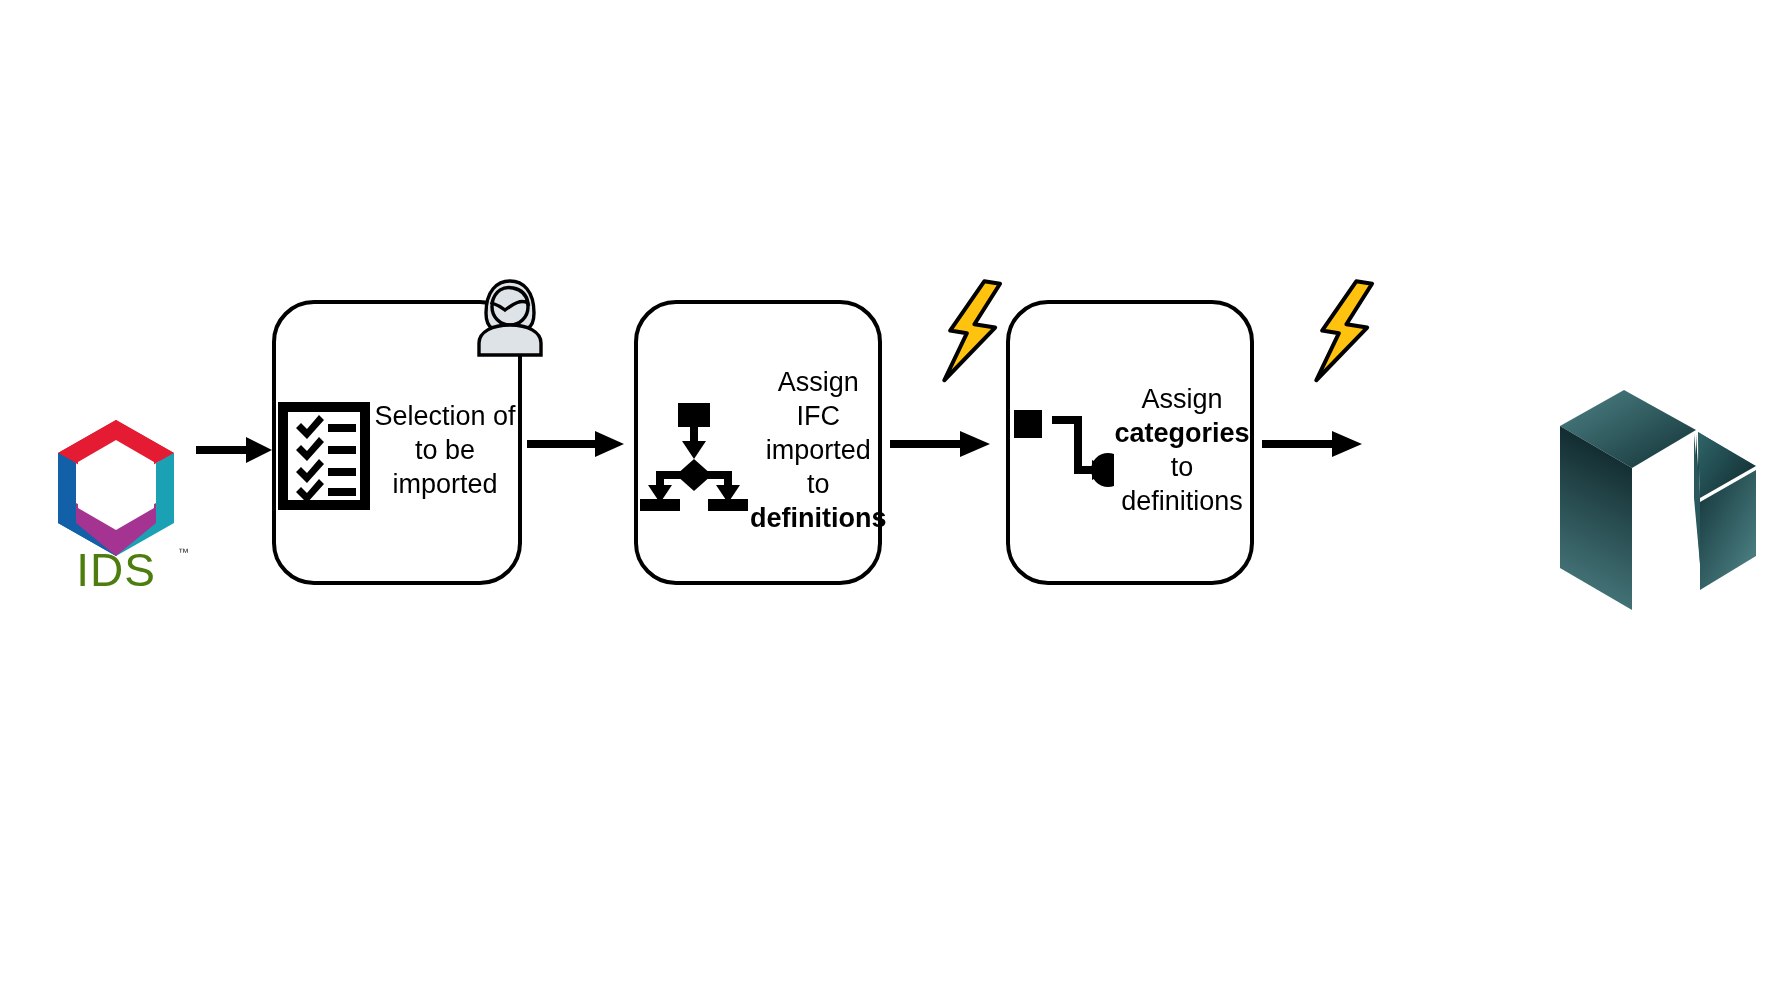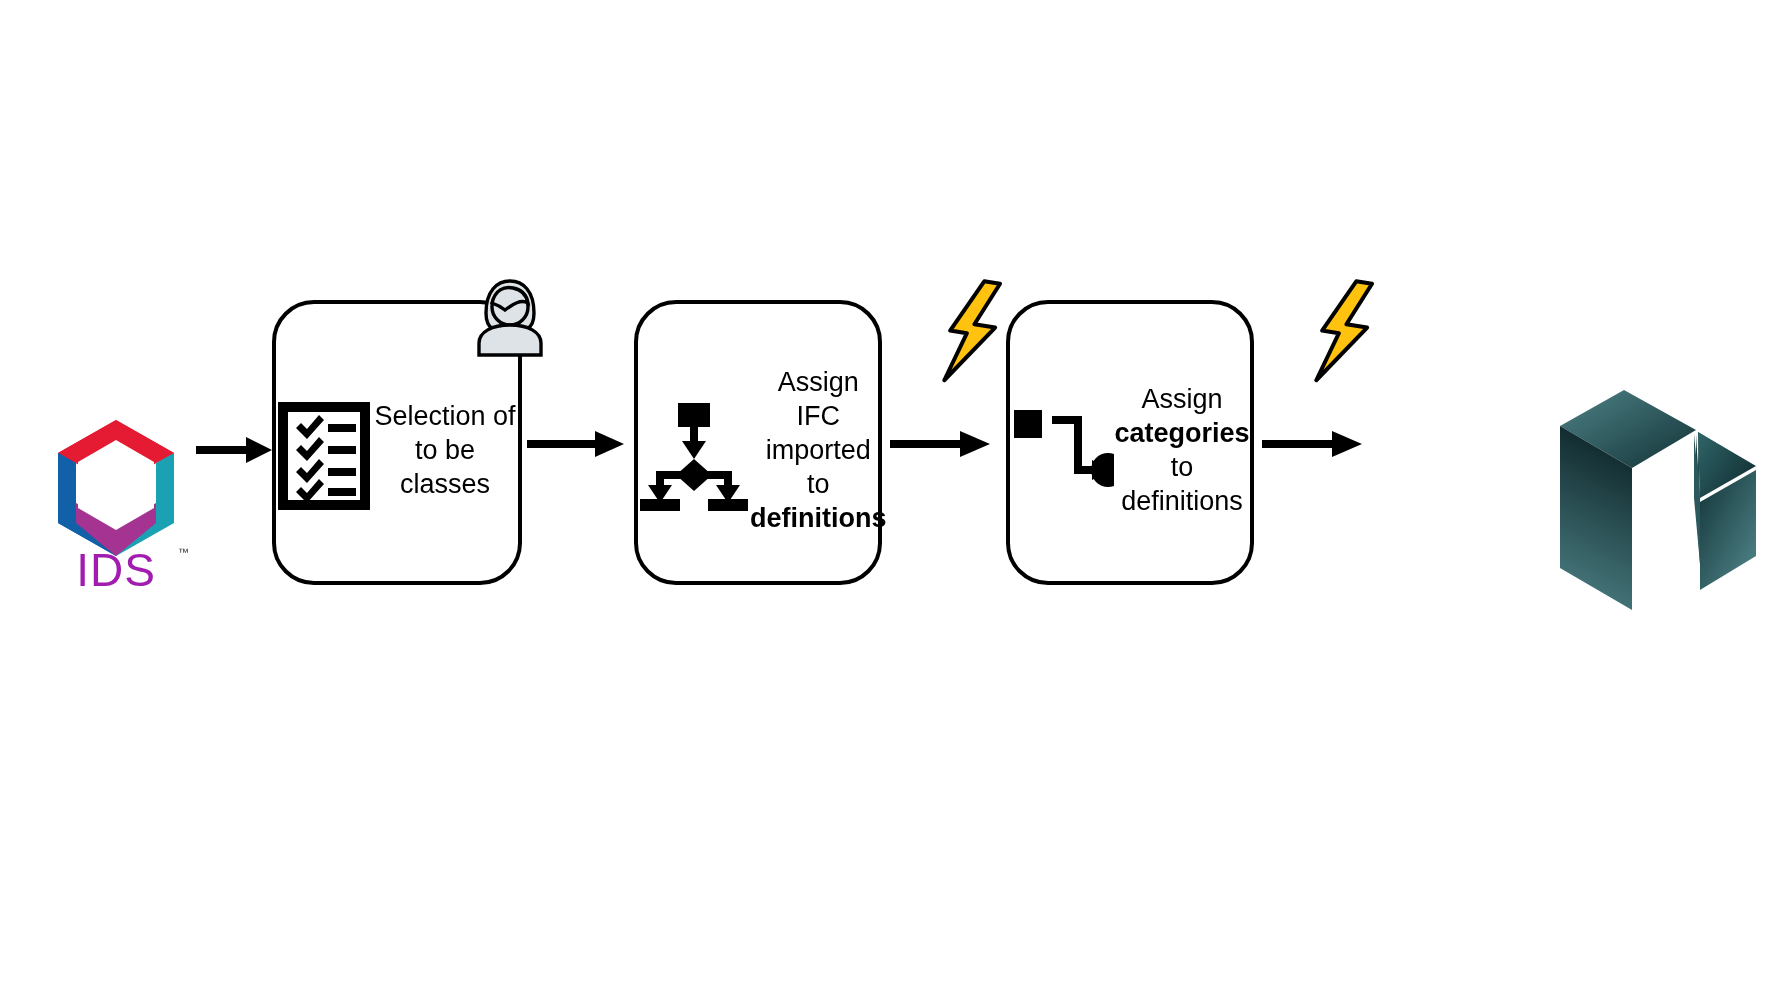--- a/index.html
+++ b/index.html
@@ -9,21 +9,21 @@
     overflow:hidden;
     position:relative;
   }
   #canvas{position:relative;width:1778px;height:1000px;background:#fff;}
 
   
   .ids-logo{position:absolute;left:36px;top:418px;width:160px;height:175px;}
   .ids-hex{position:absolute;left:0;top:0;width:160px;height:140px;}
   .ids-text{
     position:absolute;left:0;top:128px;width:160px;
-    text-align:center;font-size:46px;letter-spacing:1px;color:#a21caf;
+    text-align:center;font-size:46px;letter-spacing:1px;color:#4d7c0f;
     font-weight:400;font-family:"Liberation Sans","DejaVu Sans",sans-serif;
     line-height:48px;
   }
   .ids-tm{
     position:absolute;left:142px;top:128px;font-size:11px;color:#231f20;
   }
 
   
   .arrow{position:absolute;height:26px;}
   .arrow svg{display:block;}
@@ -101,21 +101,21 @@
             <rect x="52" y="46" width="28" height="8"></rect>
             <path d="M20 72 l5 -5 l6 6 l12 -14 l5 5 l-17 19 z"></path>
             <rect x="52" y="68" width="28" height="8"></rect>
             <path d="M20 92 l5 -5 l6 6 l12 -14 l5 5 l-17 19 z"></path>
             <rect x="52" y="88" width="28" height="8"></rect>
           </g>
         </svg>
       </div>
       <div class="card-text">
         <div>Selection of</div>
-        <div>to be classes</div>
+        <div>to be imported</div>
       </div>
     </div>
   </div>
 
   <div class="avatar" style="left:469px;top:277px;width:82px;height:82px;">
     <svg width="82" height="82" viewBox="0 0 82 82">
 
       <path d="M17 36 C17 14 28 4 41 4 C54 4 65 14 65 36 C65 44 62 50 58 52 L24 52 C20 50 17 44 17 36 Z" fill="#DDE3E6" stroke="#000" stroke-width="3.4"></path>
 
       <circle cx="41" cy="30" r="18" fill="#DDE3E6" stroke="#000" stroke-width="3.4"></circle>

